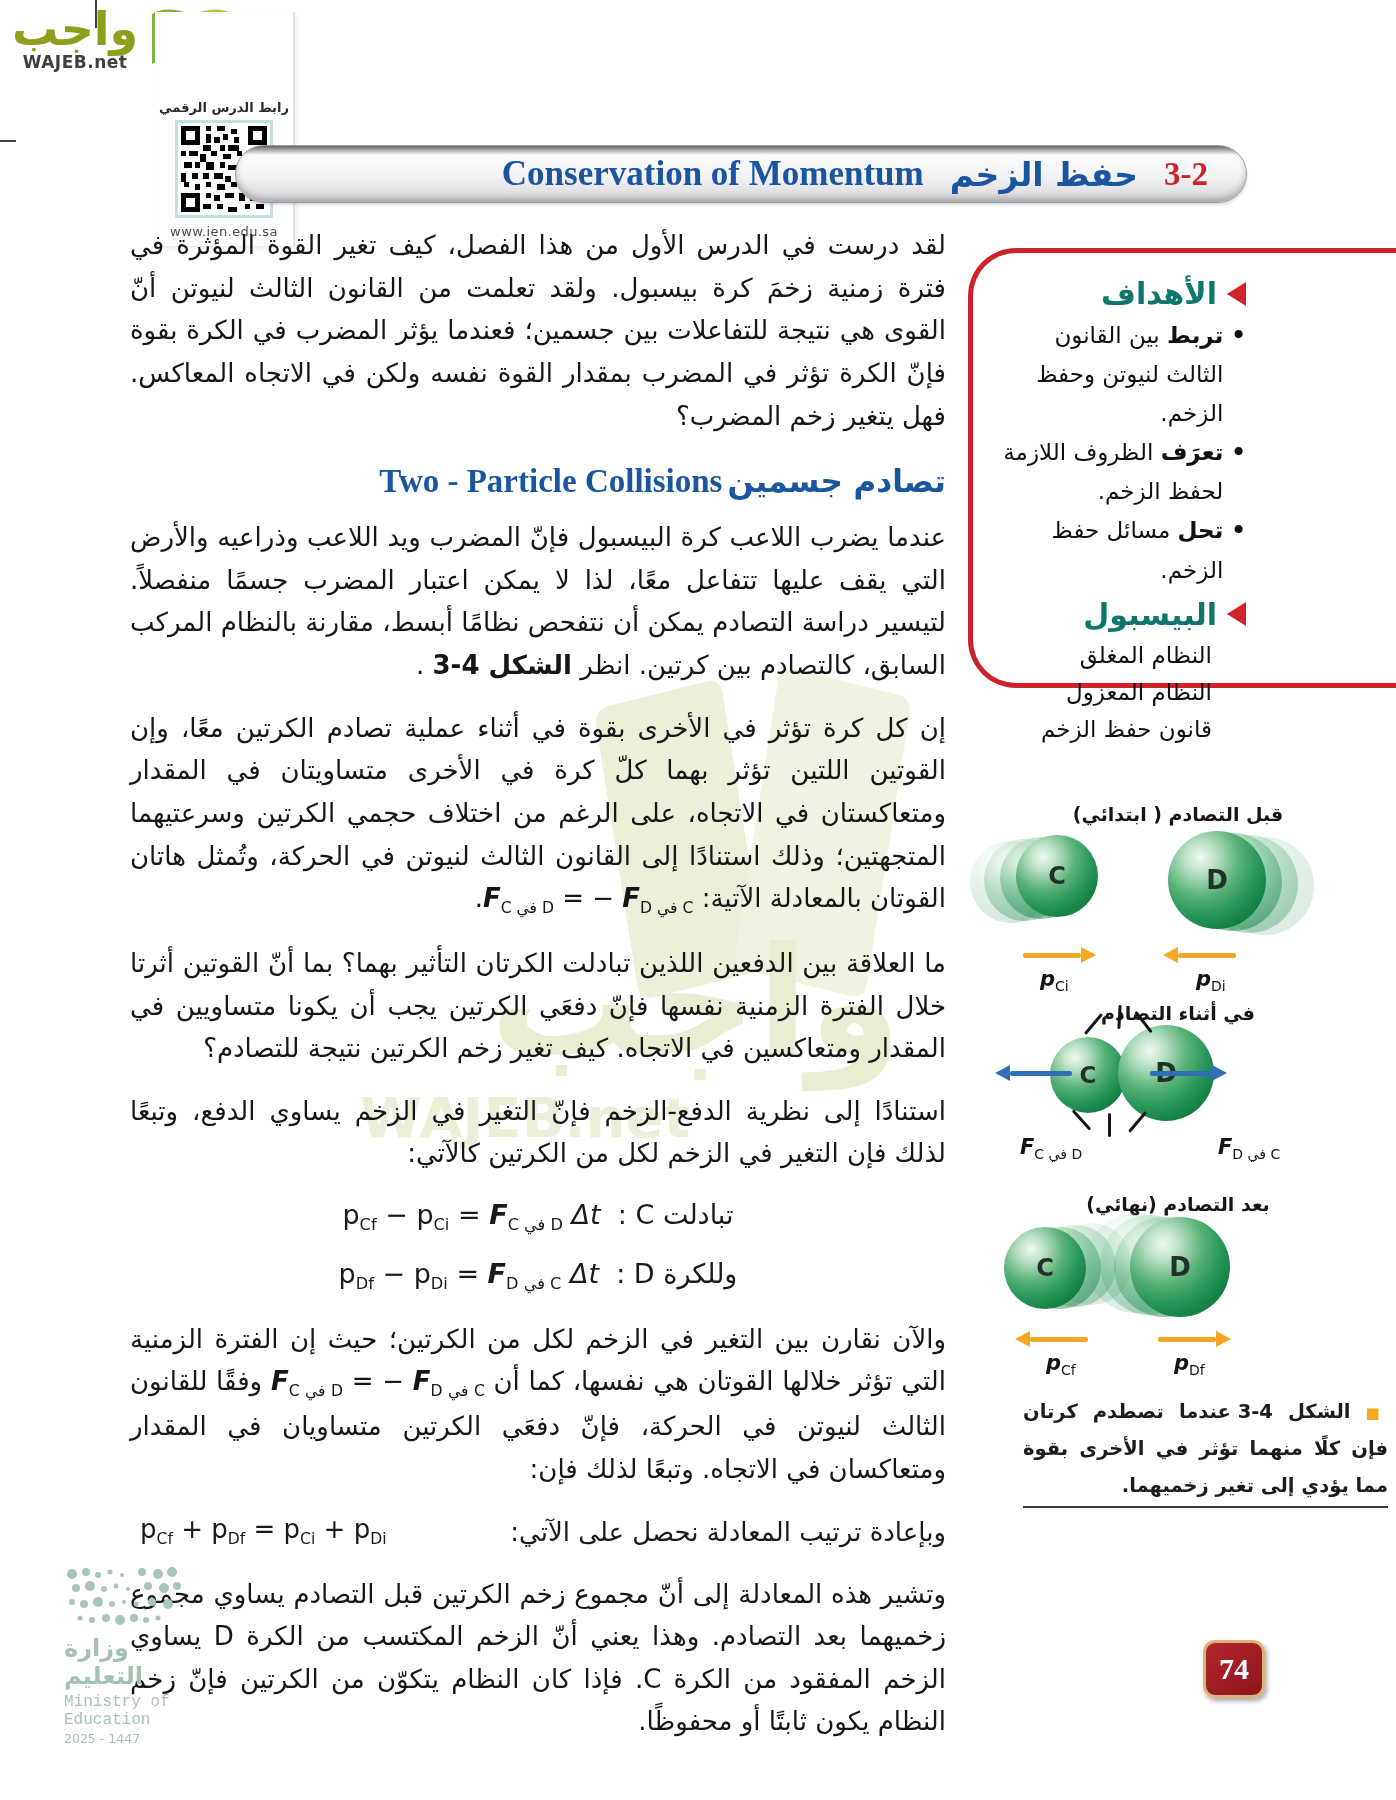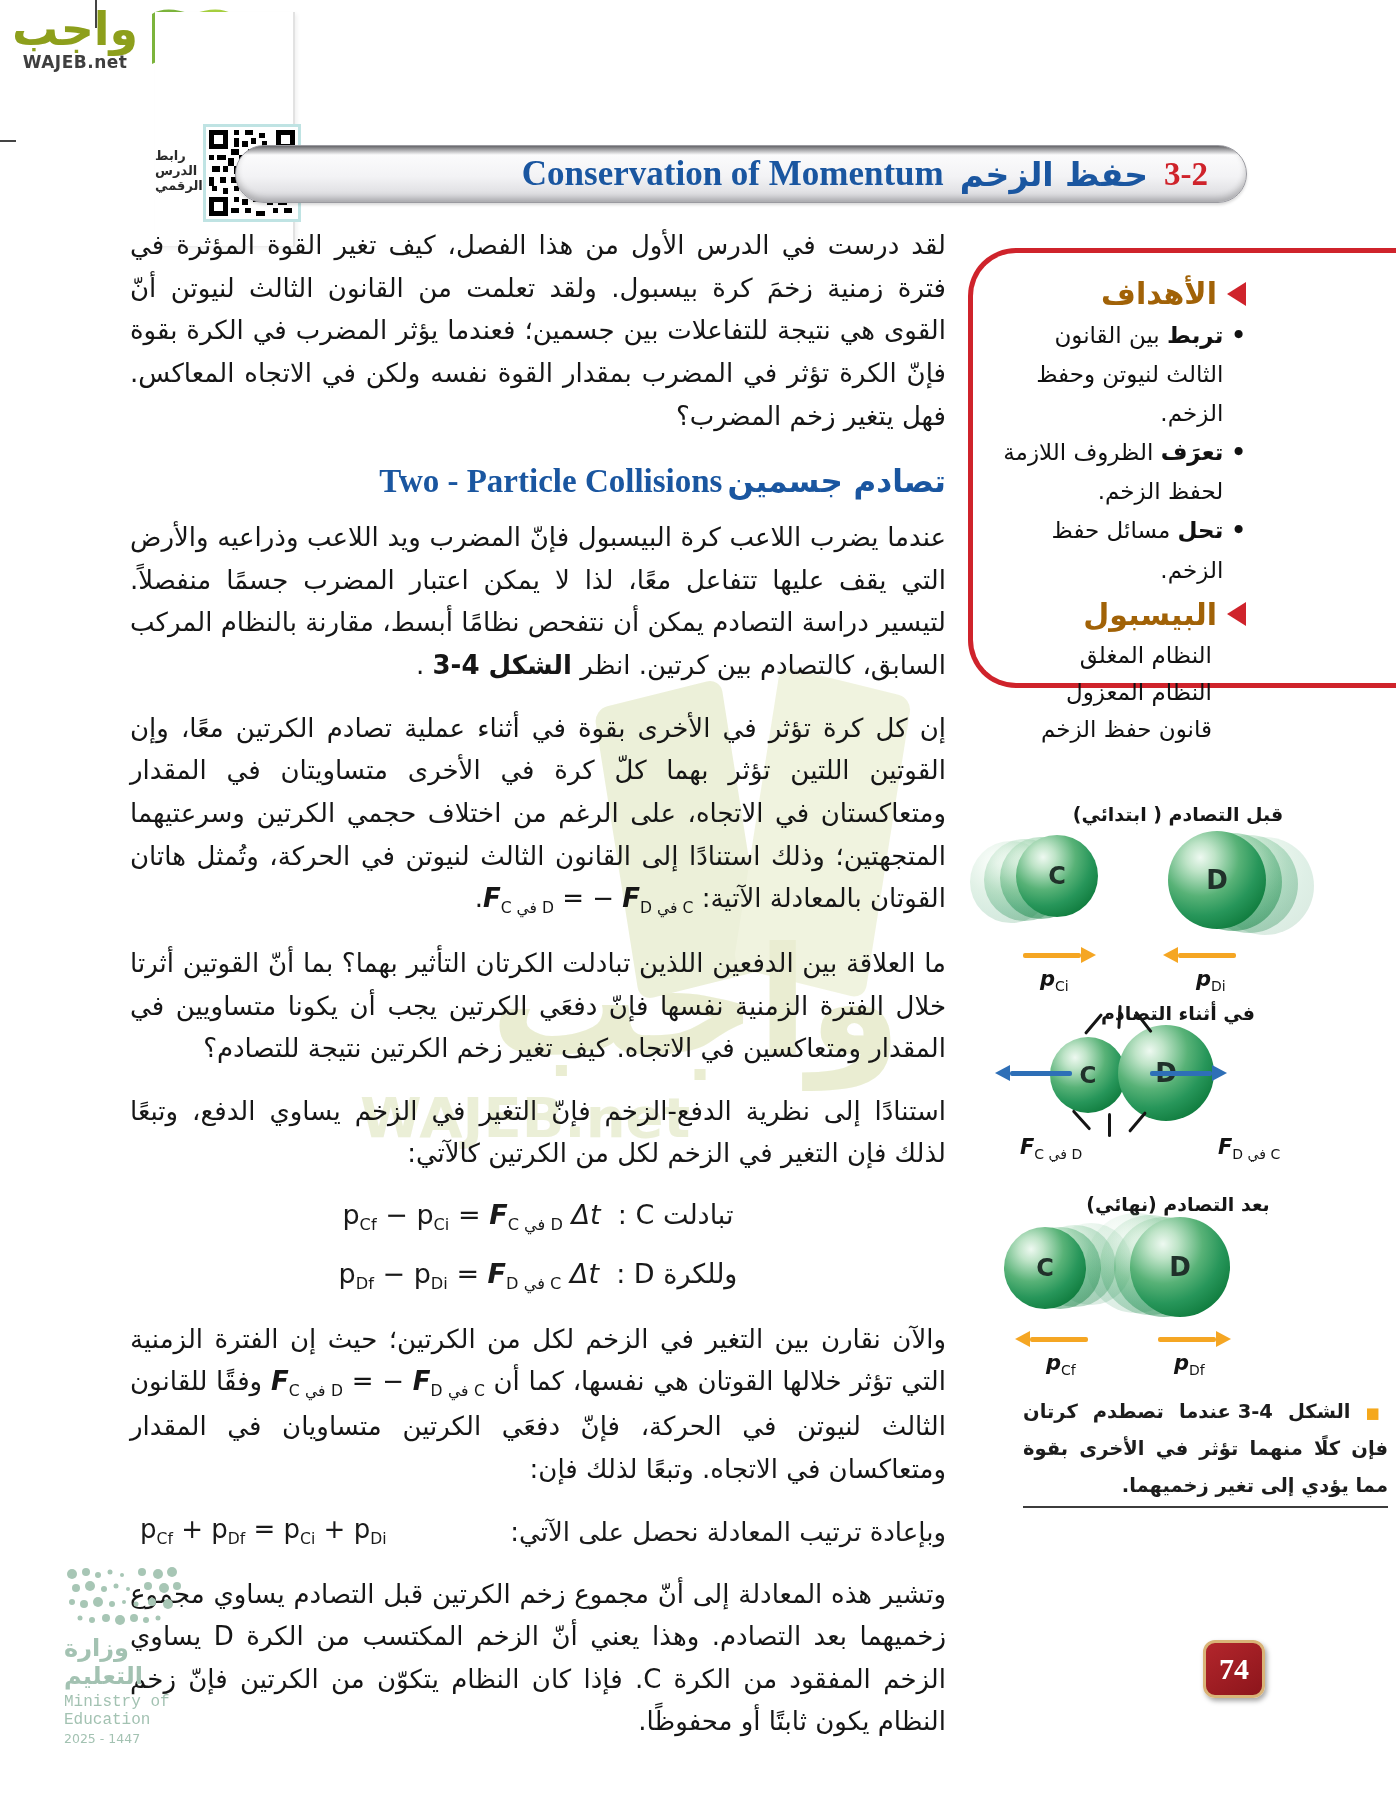--- a/index.html
+++ b/index.html
@@ -12,42 +12,42 @@
 
   
   #wajeb-logo{position:absolute;left:12px;top:6px;display:flex;gap:8px;align-items:flex-start;}
   #wajeb-text{display:flex;flex-direction:column;align-items:center;line-height:1;}
   #wajeb-ar{font-size:46px;font-weight:bold;color:#8d9f1c;}
   #wajeb-net{font-size:17px;font-weight:bold;color:#3f3f3f;margin-top:2px;letter-spacing:.5px;}
 
   
   #qr-card{position:absolute;left:155px;top:12px;width:140px;height:235px;background:#fff;
            border-right:2px solid #e2e2e2;border-bottom:1px solid #eee;box-shadow:2px 2px 4px rgba(0,0,0,.06);
-           display:flex;flex-direction:row;align-items:center;padding-top:88px;box-sizing:border-box;}
+           display:flex;flex-direction:column;align-items:center;padding-top:88px;box-sizing:border-box;}
   #qr-label{font-size:13px;font-weight:bold;color:#2b2b2b;margin-bottom:5px;}
   #qr-box{border:3px solid #bfe3e3;background:#fff;line-height:0;}
   #qr-url{font-size:13px;color:#4c4c4c;margin-top:6px;letter-spacing:.4px;}
 
   
   #title-bar{position:absolute;left:235px;top:145px;width:1012px;height:58px;border-radius:29px;
              background:linear-gradient(180deg,#68686c 0%,#fbfbfc 16%,#f3f3f5 55%,#d6d6da 100%);
              border:1px solid #9a9aa0;box-shadow:inset 0 -4px 6px rgba(0,0,0,.22),0 2px 3px rgba(0,0,0,.15);
-             display:flex;align-items:center;justify-content:flex-end;gap:16px;padding-left:30px;padding-right:38px;box-sizing:border-box;}
+             display:flex;align-items:center;justify-content:flex-end;gap:26px;padding-left:30px;padding-right:38px;box-sizing:border-box;}
   #title-en{font-family:"Liberation Serif",serif;font-weight:bold;font-size:35px;color:#1a56a0;}
   #title-ar{font-weight:bold;font-size:33px;color:#1a56a0;}
   #title-num{font-family:"Liberation Serif",serif;font-weight:bold;font-size:33px;color:#cf232b;}
 
   
   #sidebar{position:absolute;left:968px;top:248px;width:428px;height:440px;box-sizing:border-box;
            border:5px solid #cf232b;border-right:none;border-radius:48px 0 0 48px;
            padding:24px 150px 10px 20px;direction:rtl;}
   .side-head{display:flex;align-items:center;gap:10px;margin-bottom:6px;}
   .tri{width:0;height:0;border-top:12px solid transparent;border-bottom:12px solid transparent;
        border-right:19px solid #cf232b;flex:0 0 auto;}
-  .side-head-label{font-size:30px;font-weight:bold;color:#a16207;line-height:1.1;}
+  .side-head-label{font-size:30px;font-weight:bold;color:#0f766e;line-height:1.1;}
   .obj-item{display:flex;gap:8px;font-size:23px;line-height:1.7;color:#111;}
   .blt{font-weight:bold;}
   .vocab-item{font-size:23px;line-height:1.62;color:#111;padding-right:34px;}
 
   
   #watermark{position:absolute;left:360px;top:680px;width:560px;height:480px;opacity:.55;pointer-events:none;z-index:0;}
   .wm-bookL{position:absolute;left:255px;top:12px;width:130px;height:295px;background:#dde4bb;border-radius:14px;transform:rotate(-9deg) skewY(-5deg);}
   .wm-bookR{position:absolute;left:395px;top:0px;width:135px;height:305px;background:#e5eac6;border-radius:14px;transform:rotate(9deg) skewY(5deg);}
   .wm-ar{position:absolute;left:130px;top:235px;font-size:150px;font-weight:bold;color:#d9e0ae;}
   .wm-net{position:absolute;left:0px;top:405px;font-size:56px;font-weight:bold;color:#dce2b8;}

